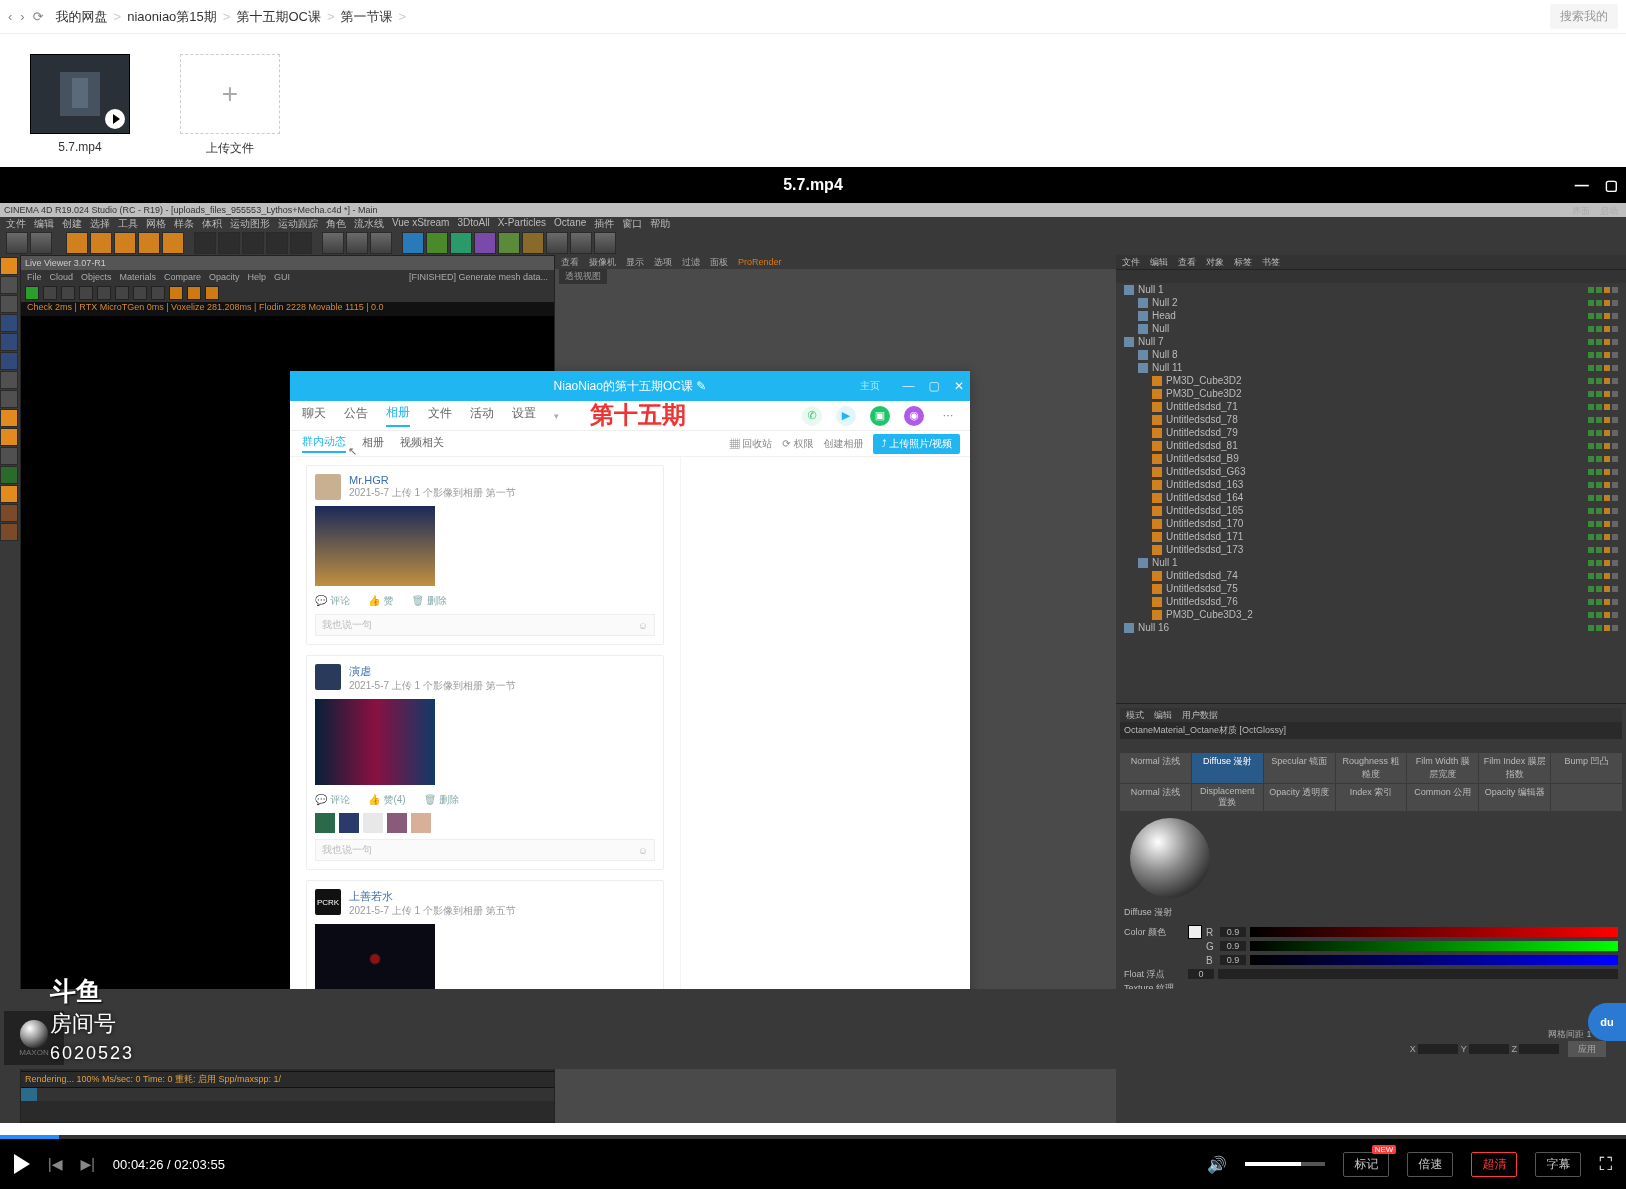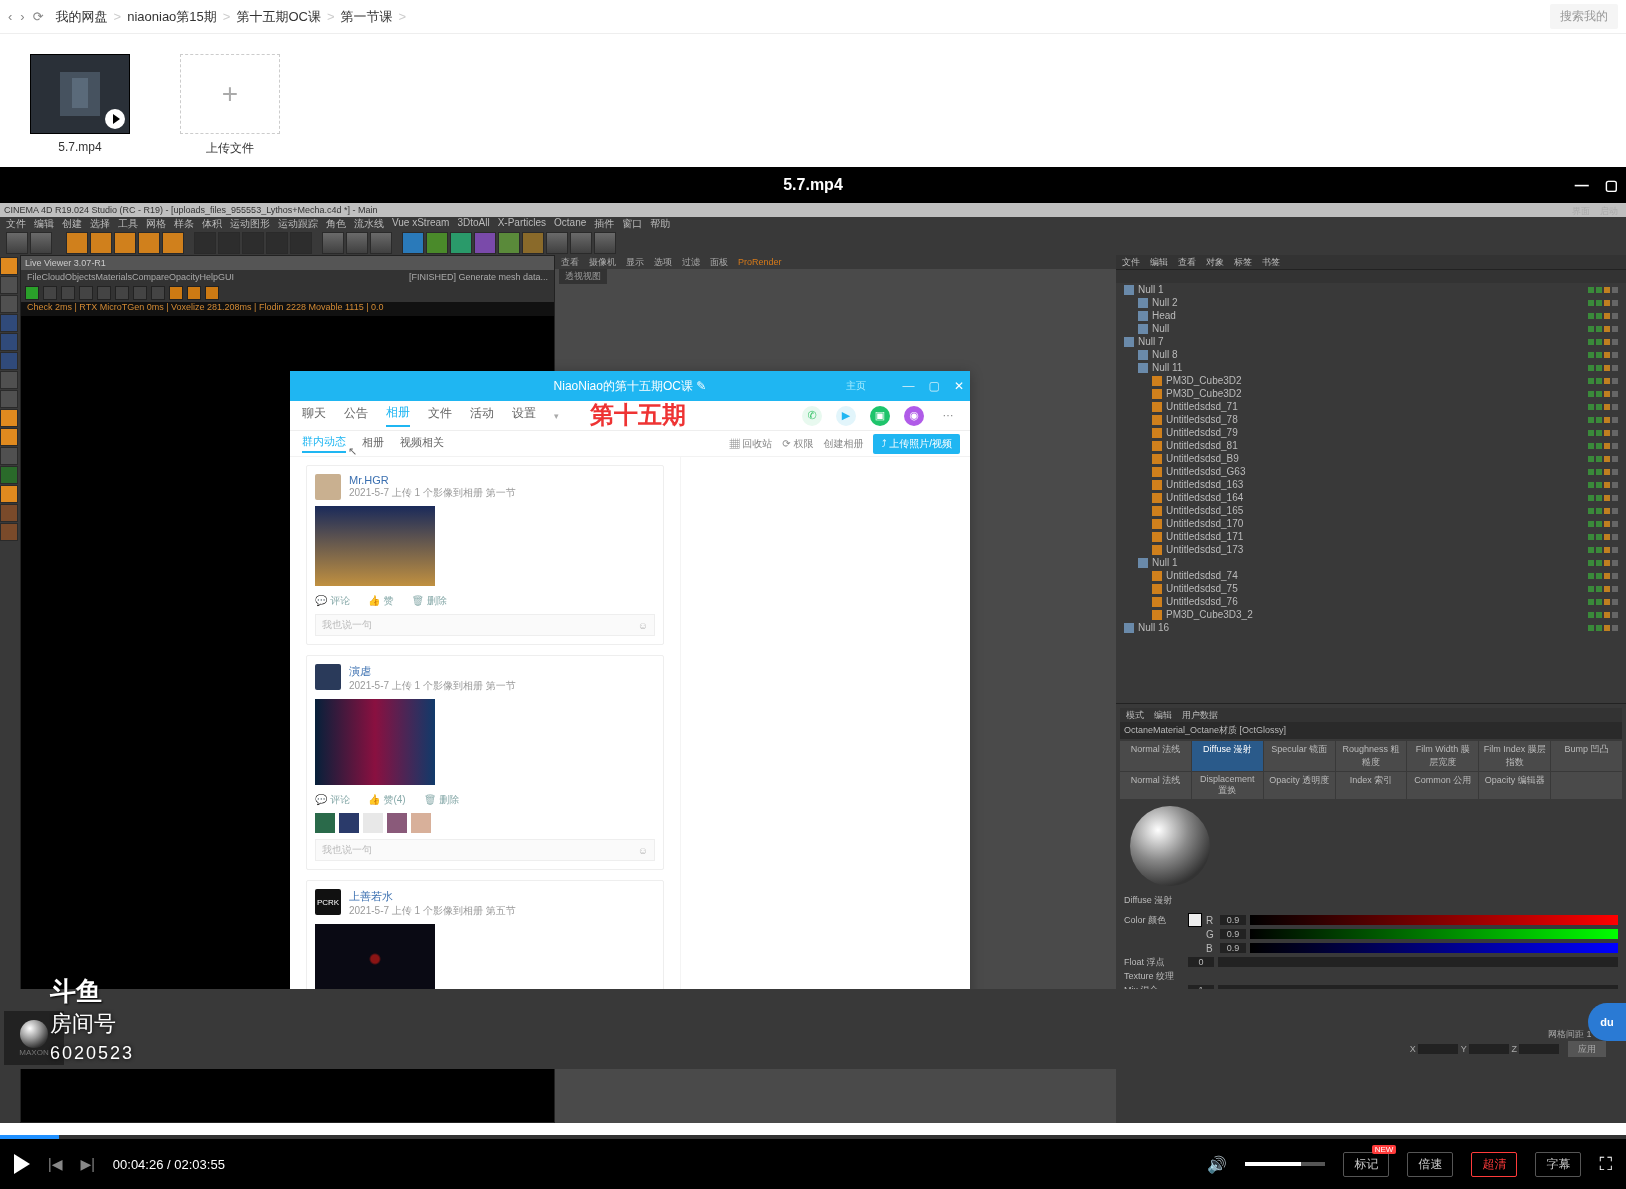--- a/index.html
+++ b/index.html
@@ -41,21 +41,21 @@
 .tbtn.dark { background:#2d2d2d; }
 .tbtn.grad { background:linear-gradient(#6a6a6a,#404040); }
 
 .c4d-body { position:absolute; top:52px; bottom:0; left:0; right:0; display:flex; }
 .left-tools { width:20px; background:#393939; display:flex; flex-direction:column; gap:1px; padding-top:2px; }
 .left-tools .lt { width:18px; height:18px; background:#505050; border:1px solid #2a2a2a; }
 .lt.orange{background:#e08a1f;} .lt.blue{background:#304a7a;} .lt.green{background:#2a6a2a;}
 
 .octane-panel { width:535px; background:#000; border:1px solid #222; position:relative; }
 .octane-head { height:14px; background:#555; font-size:9px; color:#ccc; padding:0 4px; display:flex; align-items:center; }
-.octane-menu { height:14px; background:#333; font-size:9px; color:#aaa; display:flex; align-items:center; padding:0 6px; }
+.octane-menu { height:14px; background:#333; font-size:9px; color:#aaa; display:flex; align-items:center; gap:8px; padding:0 6px; }
 .octane-tool { height:18px; background:#333; display:flex; align-items:center; gap:4px; padding:0 4px; }
 .octane-tool .ob { width:14px; height:14px; background:#444; border:1px solid #222; }
 .ob.green{background:#2aa02a;} .ob.or{background:#cd7a13;}
 .octane-status { height:14px; font-size:9px; color:#d28a34; padding:0 6px; background:#111; }
 .octane-viewport { flex:1; background:#000; }
 .octane-bottom { position:absolute; bottom:0; left:0; right:0; height:90px; background:#2a2a2a; font-size:9px; color:#aaa; }
 .ob-row { padding:1px 4px; border-top:1px solid #111; }
 .ob-row.hl{color:#e0a040;}
 .timeline { height:14px; background:linear-gradient(to right,#2a6a8a 0,#2a6a8a 3%,#333 3%); border-top:1px solid #111; }
 
@@ -69,39 +69,39 @@
 .rp-sub { height:14px; background:#333; display:flex; align-items:center; gap:4px; padding:0 6px; font-size:9px; border-top:1px solid #222; }
 .obj-tree { flex:0 0 420px; overflow:hidden; background:#393939; font-size:10px; }
 .tree-row { display:flex; align-items:center; height:13px; padding-left:4px; gap:4px; }
 .tree-row .indent { display:inline-block; }
 .tree-row .tico { width:10px; height:10px; background:#6a8aaa; }
 .tree-row .tico.a { background:#d0801c; }
 .tree-row .dots { margin-left:auto; display:flex; gap:2px; padding-right:8px; }
 .dot{ width:6px; height:6px; background:#666; }
 .dot.o{background:#c08020;} .dot.g{background:#3a8a3a;}
 .mat-panel { border-top:1px solid #222; padding:4px; }
-.mat-head { background:#2a2a2a; padding:2px 4px; font-size:9px; color:#bbb; margin-bottom:2px; }
+.mat-head { background:#2a2a2a; padding:2px 4px; font-size:9px; color:#bbb; margin-bottom:14px; }
 .mat-row { display:flex; gap:1px; margin-bottom:1px; }
 .mat-cell { background:#4a4a4a; padding:2px 4px; font-size:9px; flex:1; text-align:center; }
 .mat-cell.active { background:#2a5a8a; color:#fff; }
 .mat-ball { width:80px; height:80px; background:radial-gradient(circle at 35% 30%, #fff, #888 40%, #333 75%); border-radius:50%; margin:6px 0 6px 10px; }
 .sliders { padding:4px; }
 .sl-row { display:flex; align-items:center; gap:4px; height:14px; }
 .sl-label { width:60px; font-size:9px; }
 .sl-val { width:26px; background:#222; text-align:center; font-size:9px; }
 .sl-track { flex:1; height:10px; position:relative; }
 .sl-r{background:linear-gradient(to right,#000,#f00);} .sl-g{background:linear-gradient(to right,#000,#0f0);} .sl-b{background:linear-gradient(to right,#000,#00f);}
 .swatch { width:14px; height:14px; background:#eee; border:1px solid #000; }
 
 
 .chat { position:absolute; top:168px; left:290px; width:680px; height:650px; background:#fff; box-shadow:0 2px 12px rgba(0,0,0,.3); display:flex; flex-direction:column; font-size:12px; }
 .chat-title { height:30px; background:#1fb6f2; color:#fff; display:flex; align-items:center; justify-content:center; position:relative; }
 .chat-ctrl { position:absolute; right:6px; display:flex; gap:14px; font-size:12px; color:#cfeef9; }
 .chat-ctrl .close { color:#fff; }
-.chat-title .tleft { position:absolute; left:auto; right:104px; font-size:10px; color:#aef; }
+.chat-title .tleft { position:absolute; left:auto; right:90px; font-size:10px; color:#aef; }
 .chat-tabs { height:30px; display:flex; align-items:center; gap:18px; padding:0 12px; border-bottom:1px solid #eee; color:#666; font-size:12px; position:relative; }
 .chat-tabs .ctab { cursor:pointer; padding-bottom:4px; }
 .chat-tabs .ctab.active { color:#1fb6f2; border-bottom:2px solid #1fb6f2; }
 .chat-tabs .caret { font-size:9px; color:#aaa; }
 .big-label { position:absolute; left:300px; top:-2px; color:#e33; font-size:24px; font-weight:bold; }
 .chat-tabs .right-icons { position:absolute; right:12px; display:flex; gap:14px; align-items:center; }
 .ricon { width:20px; height:20px; border-radius:50%; display:flex; align-items:center; justify-content:center; font-size:11px; }
 .ricon.call{background:#e8f9ef;color:#3bc46b;} .ricon.vid{background:#e2f5fb;color:#1fb6f2;}
 .ricon.s1{background:#1fc46b;color:#fff;} .ricon.s2{background:#b05be8;color:#fff;}
 .ricon.dots{color:#888;}
@@ -313,20 +313,27 @@
         <span class="ob"></span>
         <span class="ob"></span>
         <span class="ob"></span>
         <span class="ob"></span>
         <span class="ob or"></span>
         <span class="ob or"></span>
         <span class="ob or"></span>
       </div>
       <div class="octane-status"><span>Check 2ms | RTX MicroTGen 0ms | Voxelize 281.208ms | Flodin 2228 Movable 1115 | 0.0</span></div>
       <div class="octane-viewport" style="height:560px"></div>
+      <div class="octane-bottom">
+        <div class="ob-row">Out-of-core used/max (0K/4G)</div>
+        <div class="ob-row">Grey8/16: 0/0     Rgb32/64: 0/0</div>
+        <div class="ob-row">Used/Free/total vram: 611MB/0.07BGB/10G</div>
+        <div class="ob-row hl">Rendering...  100%   Ms/sec: 0   Time: 0   重耗: 启用   Spp/maxspp: 1/</div>
+        <div class="timeline"></div>
+      </div>
     </div>
 
     <div class="center-vp">
       <div class="vp-menu">
         <span>查看</span>
         <span>摄像机</span>
         <span>显示</span>
         <span>选项</span>
         <span>过滤</span>
         <span>面板</span>

